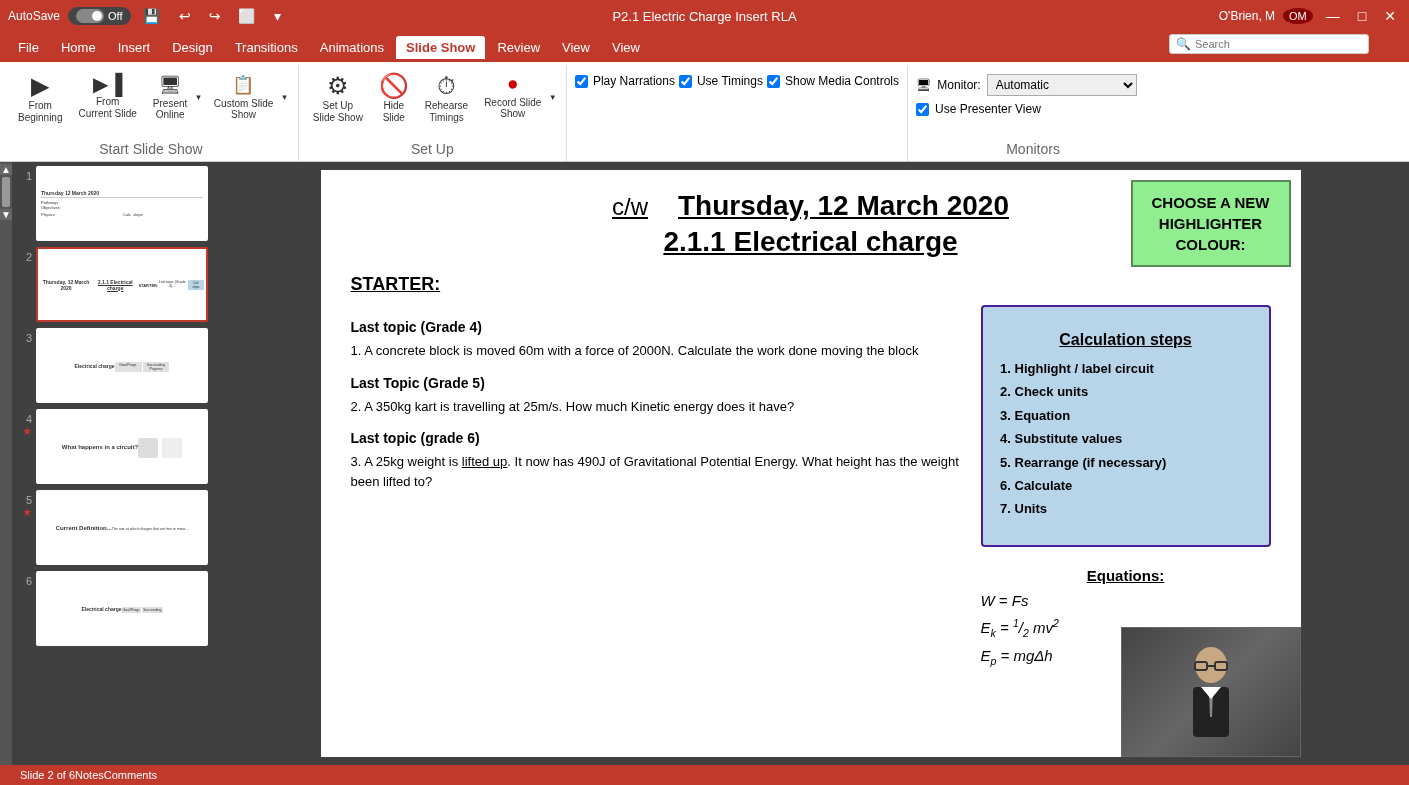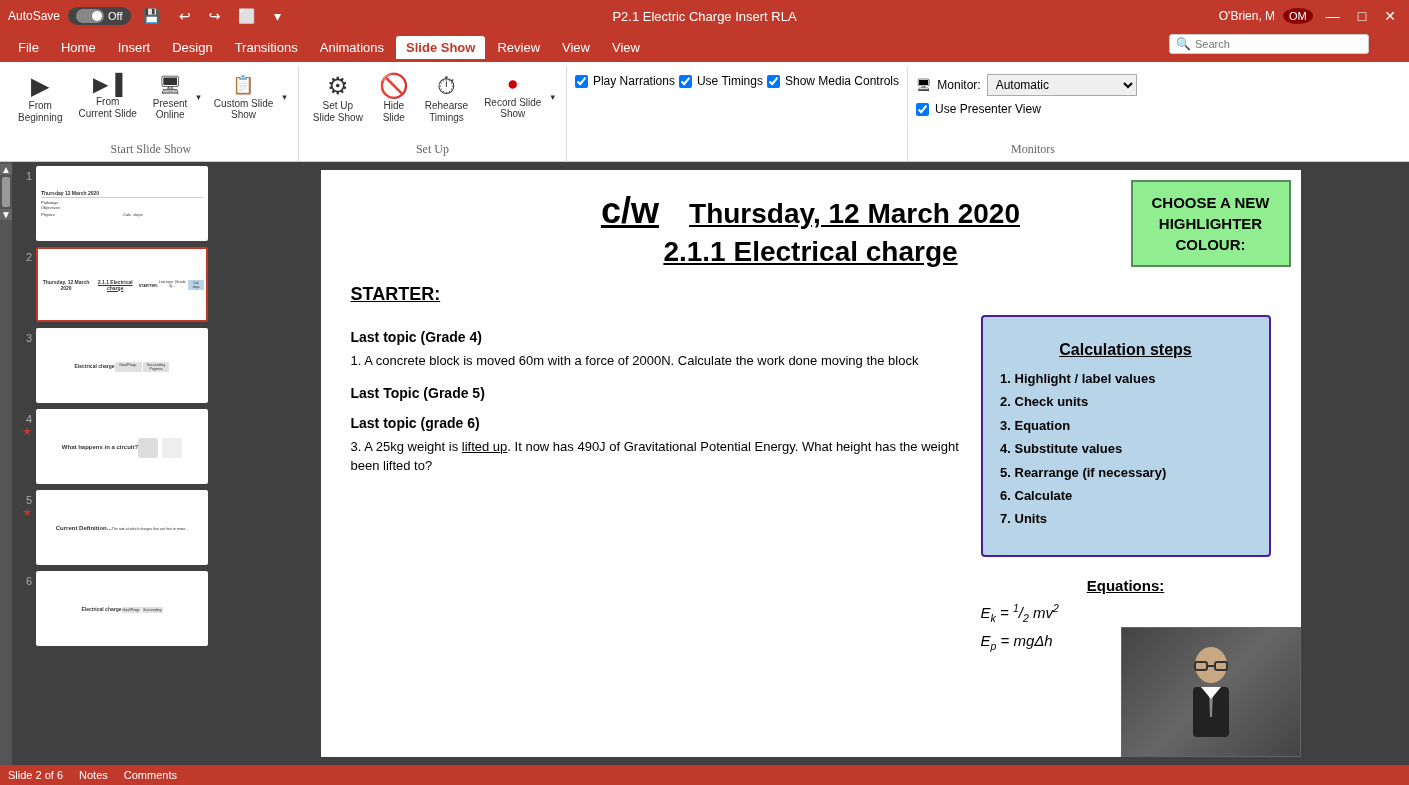--- a/index.html
+++ b/index.html
@@ -55,28 +55,27 @@
     .ribbon-group {
       display: flex;
       flex-direction: column;
       align-items: flex-start;
       border-right: 1px solid #ddd;
       padding: 0 8px 0 8px;
       position: relative;
     }
     .ribbon-group:last-child { border-right: none; }
     .ribbon-group-label {
-      font-size: 12px;
+      font-size: 14px;
       color: #666;
       text-align: center;
       width: 100%;
       position: absolute;
       bottom: 4px;
       left: 0;
-      font-family: Liberation Serif, serif;
     }
     .ribbon-items {
       display: flex;
       align-items: flex-start;
       gap: 4px;
       flex: 1;
       padding-top: 4px;
     }
     .ribbon-btn {
       display: flex;
@@ -249,21 +248,21 @@
       height: 100%;
       max-width: 980px;
       position: relative;
       overflow: hidden;
       padding: 20px 30px;
     }
     .slide-header {
       text-align: center;
       margin-bottom: 16px;
     }
-    .slide-header .cw { font-size: 36px; font-weight: bold; text-decoration: underline; margin-right: 30px; }
+    .slide-header .cw { font-size: 24px; font-weight: normal; text-decoration: underline; margin-right: 30px; }
     .slide-header .date { font-size: 28px; font-weight: bold; text-decoration: underline; }
     .slide-header .title { font-size: 28px; font-weight: bold; text-decoration: underline; display: block; margin-top: 4px; }
     .starter-label { font-size: 18px; font-weight: bold; text-decoration: underline; margin-bottom: 10px; }
     .slide-body { display: flex; gap: 20px; }
     .slide-left { flex: 1; }
     .slide-right { width: 290px; }
     .topic-header { font-size: 14px; font-weight: bold; margin-bottom: 6px; margin-top: 14px; }
     .topic-text { font-size: 13px; line-height: 1.5; }
     .underline { text-decoration: underline; }
 
@@ -318,23 +317,22 @@
       justify-content: center;
     }
 
     
     #statusbar {
       background: #c0392b;
       color: white;
       height: 20px;
       display: flex;
       align-items: center;
-      padding: 0 8px;
+      padding: 0 20px;
       font-size: 11px;
-      gap: 16px;
     }
 
     .split-btn {
       display: flex;
       align-items: center;
     }
     .split-btn-main {
       display: flex;
       flex-direction: column;
       align-items: center;
@@ -610,44 +608,46 @@
       <div class="starter-label">STARTER:</div>
 
       <div class="slide-body">
 
         <div class="slide-left">
 
           <div class="topic-header">Last topic (Grade 4)</div>
           <div class="topic-text">1. A concrete block is moved 60m with a force of 2000N. Calculate the work done moving the block</div>
 
           <div class="topic-header">Last Topic (Grade 5)</div>
+          <div class="topic-text">2. A 350kg kart is travelling at 25m/s. How much Kinetic energy does it have?</div>
 
           <div class="topic-header">Last topic (grade 6)</div>
           <div class="topic-text">
             3. A 25kg weight is <span class="underline">lifted up</span>. It now has 490J of Gravitational Potential Energy. What height has the weight been lifted to?
           </div>
         </div>
 
         <div class="slide-right">
 
           <div class="calc-steps">
             <h3>Calculation steps</h3>
             <ol>
-              <li>Highlight  / label values</li>
+              <li>Highlight  / label circuit</li>
               <li>Check units</li>
               <li>Equation</li>
               <li>Substitute values</li>
               <li>Rearrange (if necessary)</li>
               <li>Calculate</li>
               <li>Units</li>
             </ol>
           </div>
 
           <div class="equations-section">
             <h4>Equations:</h4>
+            <div class="equation">W = Fs</div>
             <div class="equation">E<sub>k</sub> = <sup>1</sup>/<sub>2</sub> mv<sup>2</sup></div>
             <div class="equation">E<sub>p</sub> = mgΔh</div>
           </div>
         </div>
       </div>
 
       <div class="webcam-box">
         <div class="webcam-placeholder">
 
           <svg width="80" height="110" viewBox="0 0 80 110">

